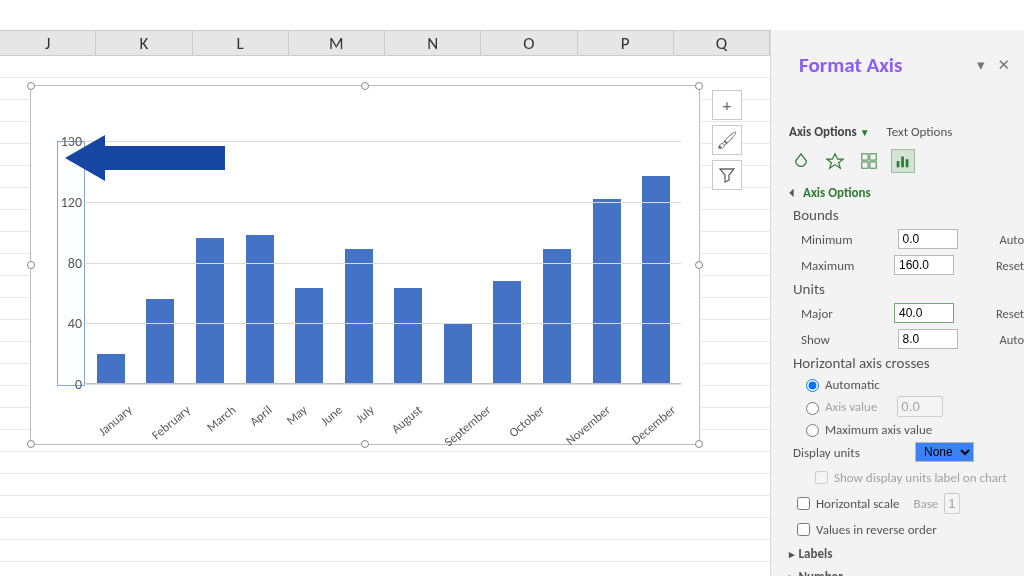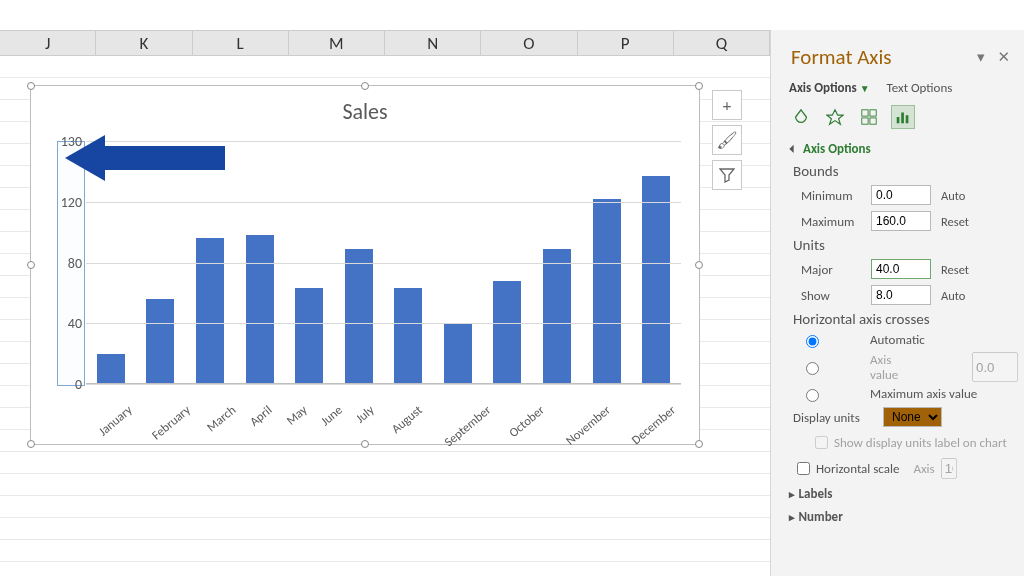--- a/index.html
+++ b/index.html
@@ -37,48 +37,48 @@
   .side-btn { position:absolute; width:30px; height:30px; border:1px solid #c9c9c9; background:#fff; display:flex; align-items:center; justify-content:center; color:#666; font-size:17px; }
 
   
   .big-arrow { position:absolute; }
   .big-arrow .shaft { position:absolute; background:#1746a2; }
   .big-arrow .head  { position:absolute; width:0; height:0; }
 
   
   .pane { position:absolute; right:0; top:30px; width:254px; height:546px; background:#f3f3f3; border-left:1px solid #d6d6d6; font-size:13px; color:#555; }
   .pane-title { display:flex; align-items:center; justify-content:space-between; padding:10px 14px 6px 16px; }
-  .pane-title h2 { margin:4px; font-size:21px; font-weight:400; color:#a16207; }
+  .pane-title h2 { margin:12px; font-size:21px; font-weight:700; color:#8b5cf6; }
   .pane-title .win-btn { color:#777; font-size:15px; margin-left:10px; cursor:pointer; }
 
-  .sub-tabs { padding:0 18px 6px; font-size:13px; }
+  .sub-tabs { padding:0 18px 6px; font-size:13px;margin-top:28px; }
   .sub-tabs .tab { display:inline-block; margin-right:14px; cursor:pointer; }
   .sub-tabs .active { font-weight:700; color:#444; }
   .sub-tabs .chev { font-size:10px; color:#2e7d32; margin-left:3px; }
 
   .icon-row { padding:4px 18px 8px; display:flex; gap:10px; }
   .icon-row .ibtn { width:24px; height:24px; border:1px solid transparent; display:flex; align-items:center; justify-content:center; cursor:pointer; }
   .icon-row .ibtn svg { width:18px; height:18px; }
   .icon-row .ibtn.sel { background:#d5e3d5; border-color:#9abf9a; }
 
   .section-head { font-weight:700; color:#2e7d32; padding:4px 18px; font-size:13px; }
   .section-head::before { content:"◣"; display:inline-block; transform:rotate(45deg) scale(.55); margin-right:4px; color:#555; }
   .section-head.col::before { content:"▸"; transform:none; font-size:11px; }
 
   .sub { padding:2px 22px; font-size:15px; color:#555; }
-  .row { display:flex; align-items:center; padding:3px 0 3px 30px; font-size:13px; }
+  .row { display:flex; align-items:center; padding:3px 0 3px 30px; font-size:13px;gap:32px; }
   .row label { width:70px; color:#555; }
   .row input.num { width:60px; font-size:12px; padding:2px 4px; border:1px solid #b8b8b8; background:#fff; }
   .row .btn-link { margin-left:10px; color:#555; font-size:12.5px; cursor:pointer; }
-  .indent-radio { padding:2px 0 2px 30px; display:flex; font-size:13px; color:#555;gap:45px; }
+  .indent-radio { padding:2px 0 2px 30px; display:flex; align-items:center; font-size:13px; color:#555; }
   .indent-radio input { margin-right:6px; }
   .check { padding:3px 0 3px 22px; display:flex; align-items:center; font-size:13px; color:#555; }
   .check input { margin-right:6px; }
   .grey { color:#a2a2a2; }
-  select.sel { font-size:12px; padding:1px 4px; border:1px solid #b8b8b8; background:#a16207; }
+  select.sel { font-size:12px; padding:1px 4px; border:1px solid #b8b8b8; background:#3b82f6; }
 </style>
 </head>
 <body>
 
 <div class="sheet">
   <div class="col-headers">
     <div class="cell">J</div>
     <div class="cell">K</div>
     <div class="cell">L</div>
     <div class="cell">M</div>
@@ -107,21 +107,20 @@
       <div></div>
       <div></div>
       <div></div>
       <div></div>
     <div></div>
       <div></div>
       <div></div>
   </div>
 
   <div class="chart-wrap">
-    <div class="chart-title">Sales</div>
 
     <div class="y-axis-selected"></div>
 
     <div class="plot" id="plot">
 
       <div class="bars" id="bars">
           <div class="bar" style="height: 12.5%;"></div>
           <div class="bar" style="height: 35%;"></div>
           <div class="bar" style="height: 60%;"></div>
           <div class="bar" style="height: 61.25%;"></div>
@@ -286,20 +285,24 @@
     <select class="sel"><option>None</option></select>
   </div>
   <div class="check grey" style="padding-left:40px">
       <input type="checkbox" disabled="" style="">
       <span>Show display units label on chart</span>
     </div>
 
   <div class="check">
       <input type="checkbox" style="">
       <span>Horizontal scale</span>
-    <span class="grey" style="margin-left:14px">Axis</span>
+    <span class="grey" style="margin-left:14px">Base</span>
     <input class="num grey" style="width: 16px; margin-left: 6px;" disabled="" value="10">
     </div>
 
+  <div class="check">
+      <input type="checkbox" style="">
+      <span>Values in reverse order</span>
+    </div>
 
   <div class="section-head col" style="color:#555;font-weight:600">Labels</div>
   <div class="section-head col" style="color:#555;font-weight:600">Number</div>
 </div>
 
 </body></html>

